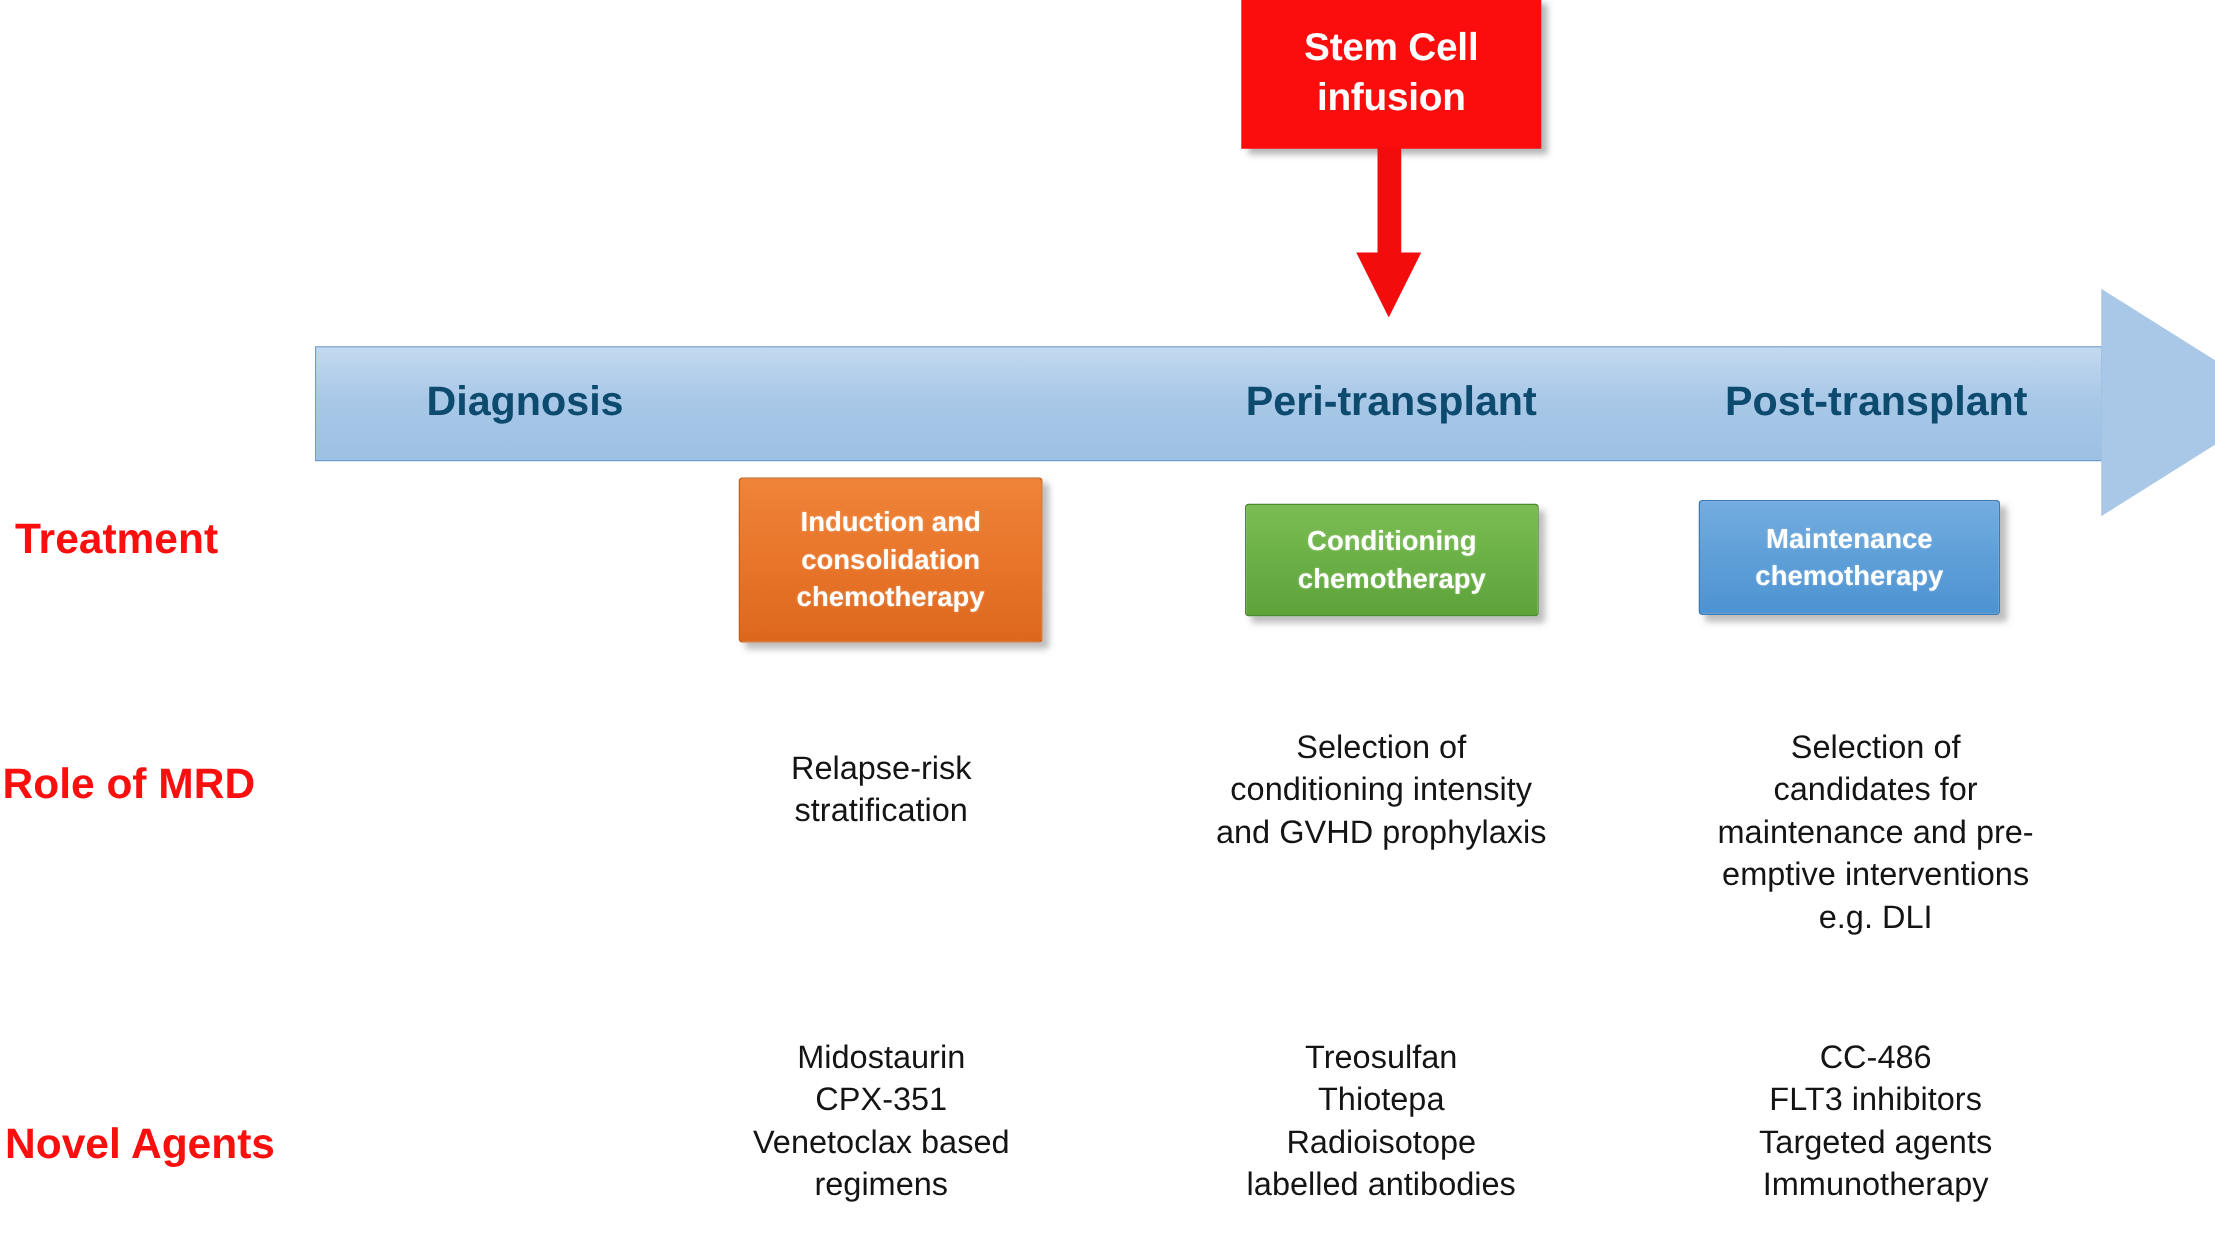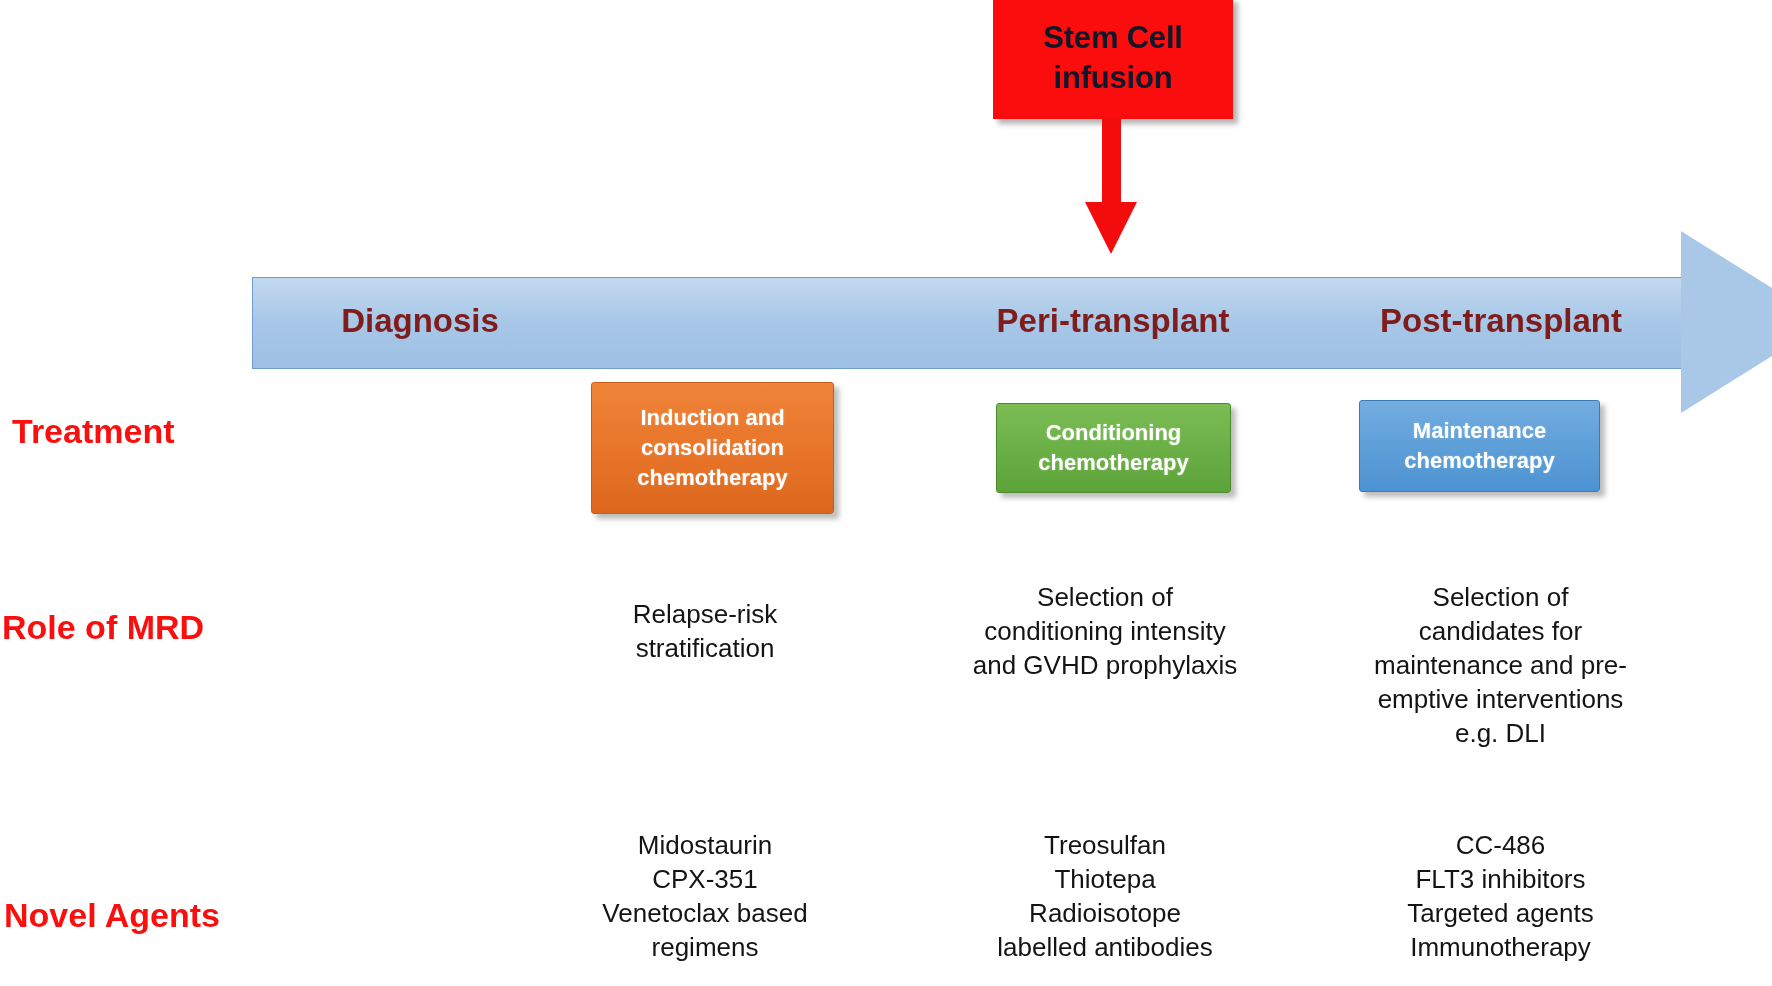--- a/index.html
+++ b/index.html
@@ -26,21 +26,21 @@
     width: 240px;
     height: 122px;
     background: #fc0d0d;
     box-shadow: 5px 5px 5px rgba(120,120,120,0.55);
     display: flex;
     align-items: center;
     justify-content: center;
     text-align: center;
   }
   .stem-box-label {
-    color: #0f172a;
+    color: #ffffff;
     font-weight: bold;
     font-size: 31px;
     line-height: 1.30;
     letter-spacing: -0.2px;
   }
 
   
   .down-arrow-shaft {
     position: absolute;
     left: 1102px;
@@ -89,21 +89,21 @@
     top: 231px;
     width: 0;
     height: 0;
     border-top: 92px solid transparent;
     border-bottom: 92px solid transparent;
     border-left: 147px solid #6f9bd1;
     z-index: -1;
   }
   .stage-label {
     position: absolute;
-    color: #7f1d1d;
+    color: #0c4a6e;
     font-weight: bold;
     font-size: 33px;
     white-space: nowrap;
     top: 302px;
   }
 
   
   .row-label {
     position: absolute;
     color: #fa0f0f;

